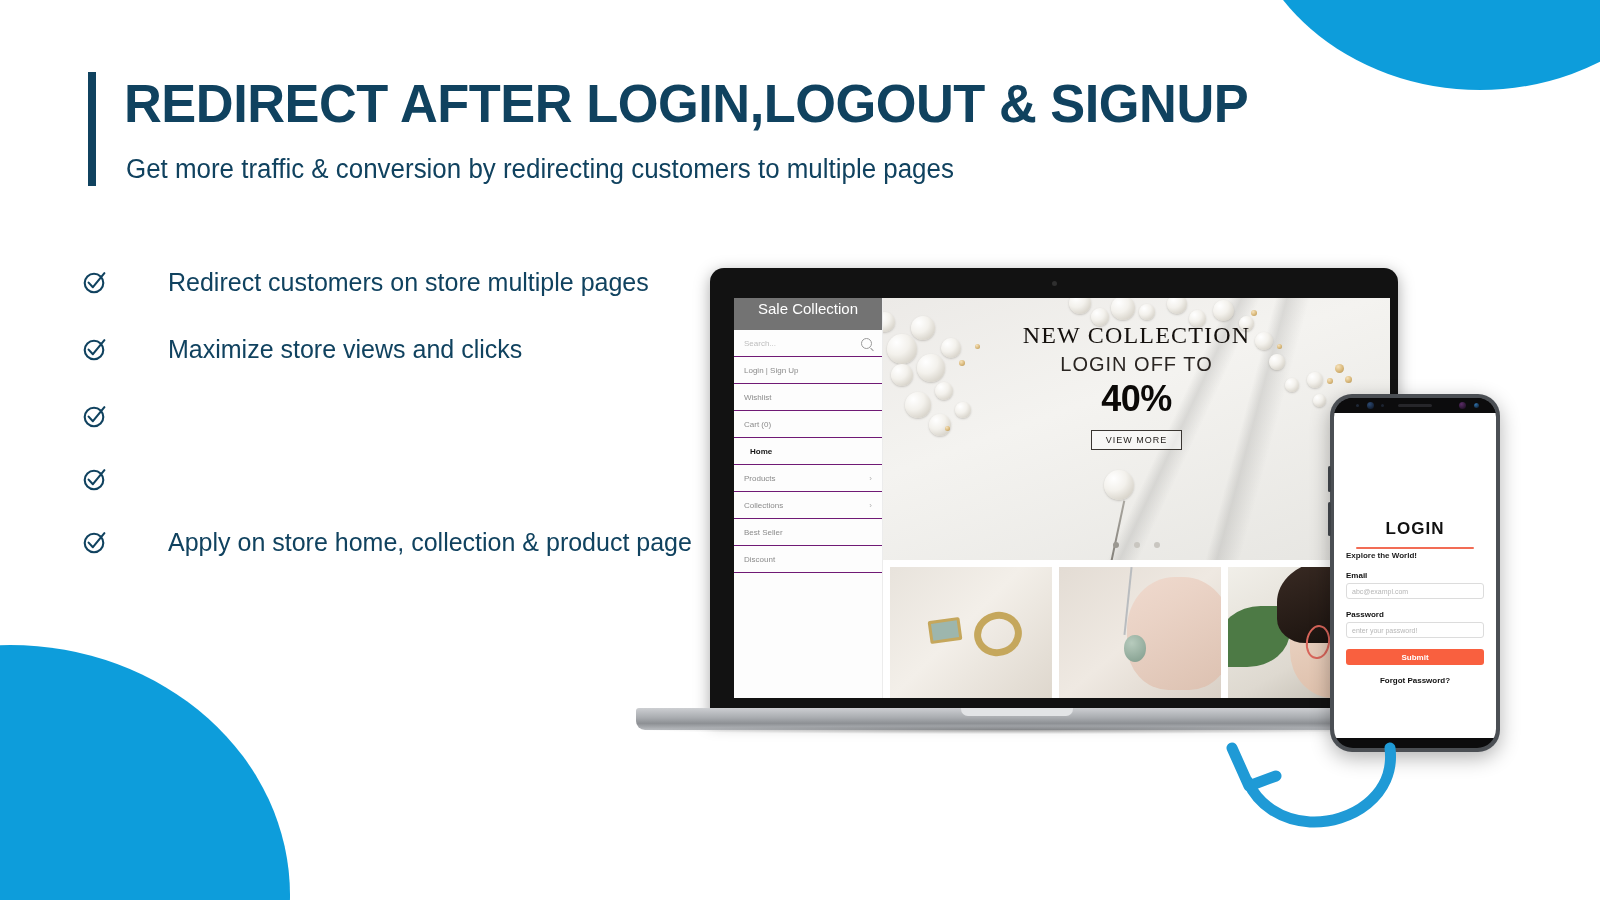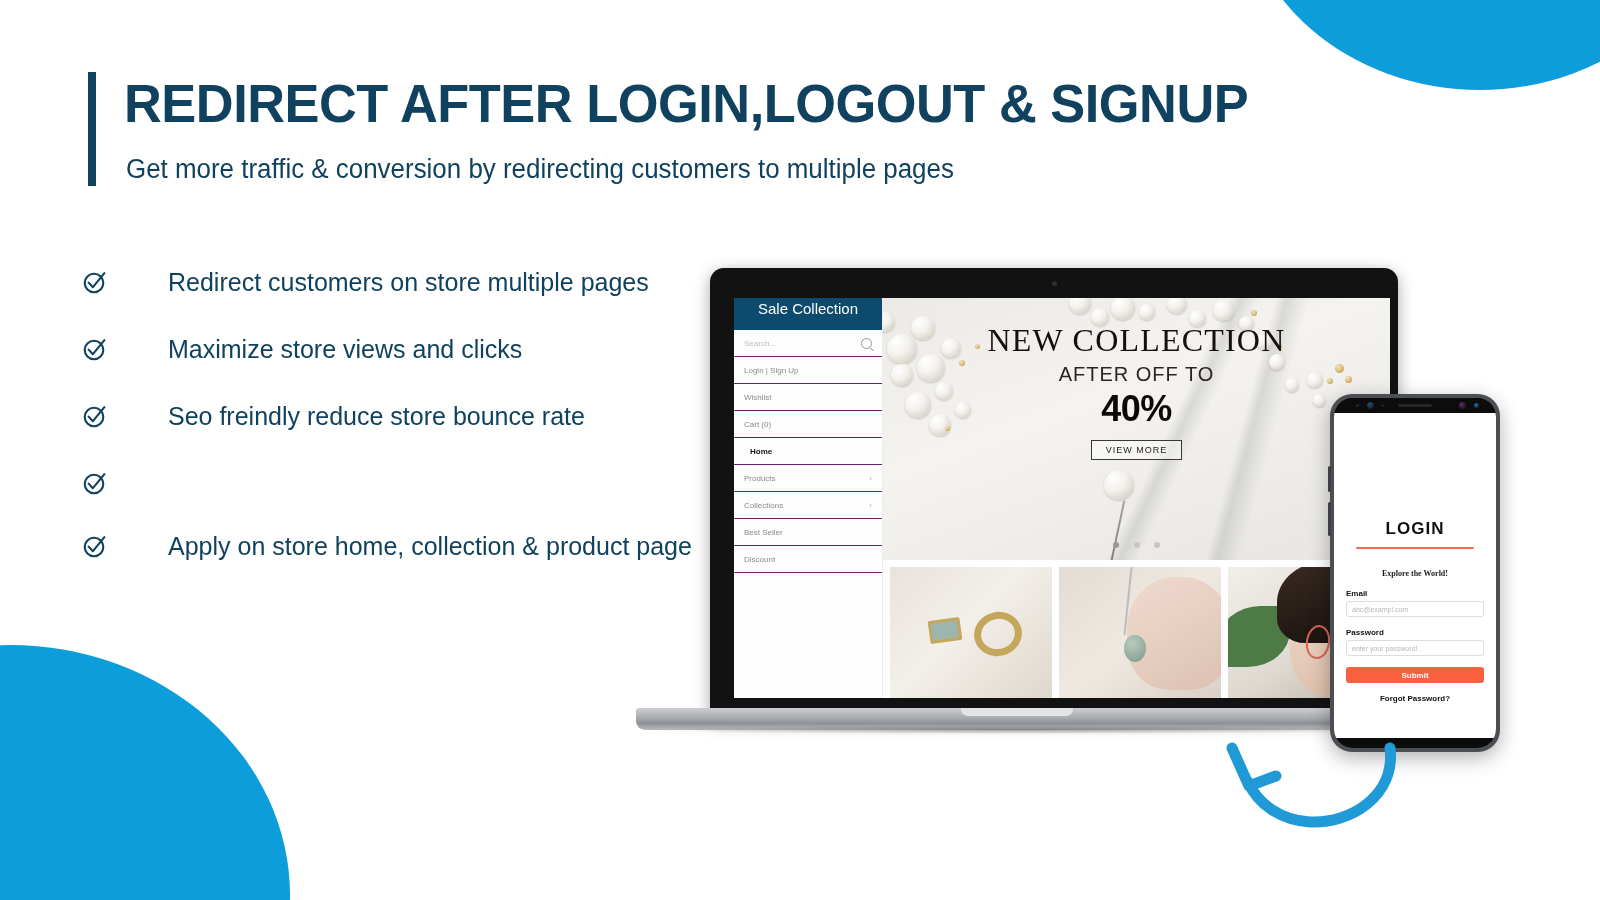--- a/index.html
+++ b/index.html
@@ -62,21 +62,21 @@
     background:#e2e4e6;border-radius:0 0 7px 7px;
   }
   .laptop-shadow{
     position:absolute;left:10px;top:458px;width:742px;height:8px;
     background:radial-gradient(ellipse at center, rgba(0,0,0,.30) 0%, rgba(0,0,0,0) 72%);
   }
 
   
   .store-side{width:148px;flex:0 0 148px;background:#fdfdfd;position:relative;border-right:1px solid #ececec;}
   .redirect-badge{
-    position:absolute;left:0;top:-30px;width:148px;height:62px;background:#0c4a6e;
+    position:absolute;left:0;top:-30px;width:148px;height:62px;background:#737373;
     color:#fff;display:flex;flex-direction:column;align-items:center;justify-content:center;
     font-size:15px;line-height:19px;z-index:5;text-align:left;
   }
   .side-list{padding-top:32px;}
   .side-row{
     height:26px;display:flex;align-items:center;padding:0 10px;
     border-bottom:1px solid #701a75;font-size:8px;color:#8b8b8b;
     justify-content:space-between;
   }
   .side-row.search{color:#bdbdbd;}
@@ -97,21 +97,21 @@
       linear-gradient(115deg, rgba(255,255,255,0) 55%, rgba(170,170,168,.35) 57%, rgba(255,255,255,0) 60%),
       linear-gradient(105deg, rgba(255,255,255,0) 68%, rgba(150,150,148,.28) 70%, rgba(255,255,255,0) 74%),
       linear-gradient(160deg,#eceae7 0%,#f4f3f0 40%,#e6e5e1 100%);
   }
   .pearl{position:absolute;border-radius:50%;
     background:radial-gradient(circle at 32% 28%, #ffffff 0%, #f3f1ec 42%, #d8d4cb 78%, #bdb8ad 100%);
     box-shadow:0 1px 2px rgba(120,115,105,.35);}
   .gold{position:absolute;border-radius:50%;
     background:radial-gradient(circle at 35% 30%, #f6e2bb 0%, #d9b87a 55%, #b08f4f 100%);}
   .hero-txt{position:absolute;left:0;right:0;top:24px;text-align:center;z-index:3;}
-  .hero-t1{font-family:"Liberation Serif", serif;font-size:32px;letter-spacing:1.2px;color:#14100d;}
+  .hero-t1{font-family:"Liberation Serif", serif;font-size:24px;letter-spacing:1.2px;color:#14100d;}
   .hero-t2{font-size:20px;letter-spacing:1px;color:#2a2522;margin-top:4px;font-weight:300;}
   .hero-t3{font-size:36px;font-weight:bold;color:#0b0907;margin-top:2px;letter-spacing:-0.5px;}
   .hero-btn{
     display:inline-block;margin-top:10px;padding:4px 14px;border:1px solid #3a3632;
     font-size:9px;letter-spacing:1px;color:#201c19;background:rgba(255,255,255,.45);
   }
   .dots{position:absolute;left:0;right:0;bottom:8px;text-align:center;z-index:3;}
   .dot{display:inline-block;width:6px;height:6px;border-radius:50%;background:#c9c6c0;margin:0 5px;}
   .dot.on{background:#9b9891;}
   .pin{position:absolute;left:46%;bottom:-10px;width:2px;height:70px;
@@ -149,21 +149,21 @@
   .phone-inner{position:absolute;inset:4px;background:#0c0c0d;border-radius:19px;overflow:hidden;}
   .phone-bezel{height:15px;background:#0c0c0d;position:relative;}
   .ph-dot{position:absolute;top:6px;border-radius:50%;}
   .ph-speaker{position:absolute;left:50%;margin-left:-17px;top:6px;width:34px;height:3px;
               border-radius:2px;background:#26262a;}
   .phone-screen{position:absolute;left:0;right:0;top:15px;bottom:10px;background:#ffffff;
                 padding:0 12px;box-sizing:border-box;}
   .ph-title{text-align:center;font-size:17px;font-weight:bold;color:#111;letter-spacing:1px;
             margin-top:106px;}
   .ph-rule{height:2px;background:#f26c55;margin:8px 10px 0 10px;border-radius:1px;}
-  .ph-sub{text-align:center;font-size:8px;font-weight:bold;color:#1b1b1b;margin-top:20px;font-family:Liberation Serif, serif;}
+  .ph-sub{font-size:8px;font-weight:bold;color:#1b1b1b;margin-top:2px;}
   .ph-label{font-size:8px;font-weight:bold;color:#111;margin-top:11px;}
   .ph-input{
     margin-top:3px;height:14px;border:1px solid #dcdcdc;border-radius:3px;
     display:flex;align-items:center;padding:0 5px;font-size:7px;color:#b6b6b6;background:#fff;
   }
   .ph-btn{
     margin-top:11px;height:16px;background:#f9603f;border-radius:3px;color:#fff;
     display:flex;align-items:center;justify-content:center;font-size:8px;font-weight:bold;
   }
   .ph-forgot{text-align:center;font-size:8px;font-weight:bold;color:#111;margin-top:11px;}
@@ -206,21 +206,20 @@
       <span class="feature-label">Maximize store views and clicks</span>
     </div>
 
     <div class="feature">
       <span class="check-icon">
         <svg viewBox="0 0 26 26" width="26" height="26">
           <circle cx="12" cy="14" r="9.3" fill="none" stroke="#10425f" stroke-width="2.1"></circle>
           <path d="M6.6 13.6 L10.9 18.2 L22.4 4.2" fill="none" stroke="#10425f" stroke-width="2.1" stroke-linecap="round" stroke-linejoin="round"></path>
         </svg>
       </span>
-      <span class="feature-label">Seo freindly reduce store bounce rate</span>
     </div>
 
     <div class="feature">
       <span class="check-icon">
         <svg viewBox="0 0 26 26" width="26" height="26">
           <circle cx="12" cy="14" r="9.3" fill="none" stroke="#10425f" stroke-width="2.1"></circle>
           <path d="M6.6 13.6 L10.9 18.2 L22.4 4.2" fill="none" stroke="#10425f" stroke-width="2.1" stroke-linecap="round" stroke-linejoin="round"></path>
         </svg>
       </span>
     </div>
@@ -327,21 +326,21 @@
             <div class="gold" style="left:462px;top:78px;width:7px;height:7px;"></div>
             <div class="gold" style="left:444px;top:80px;width:6px;height:6px;"></div>
             <div class="pearl" style="left:424px;top:74px;width:16px;height:16px;"></div>
             <div class="pearl" style="left:430px;top:96px;width:13px;height:13px;"></div>
 
             <div class="pin"></div>
             <div class="pearl" style="left:43.5%;top:172px;width:30px;height:30px;"></div>
 
             <div class="hero-txt">
               <div class="hero-t1">NEW COLLECTION</div>
-              <div class="hero-t2">AFTER OFF TO</div>
+              <div class="hero-t2">LOGIN OFF TO</div>
               <div class="hero-t3">40%</div>
               <div class="hero-btn">VIEW MORE</div>
             </div>
 
             <div class="dots">
               <span class="dot on"></span>
               <span class="dot"></span>
               <span class="dot"></span>
             </div>
           </div>

